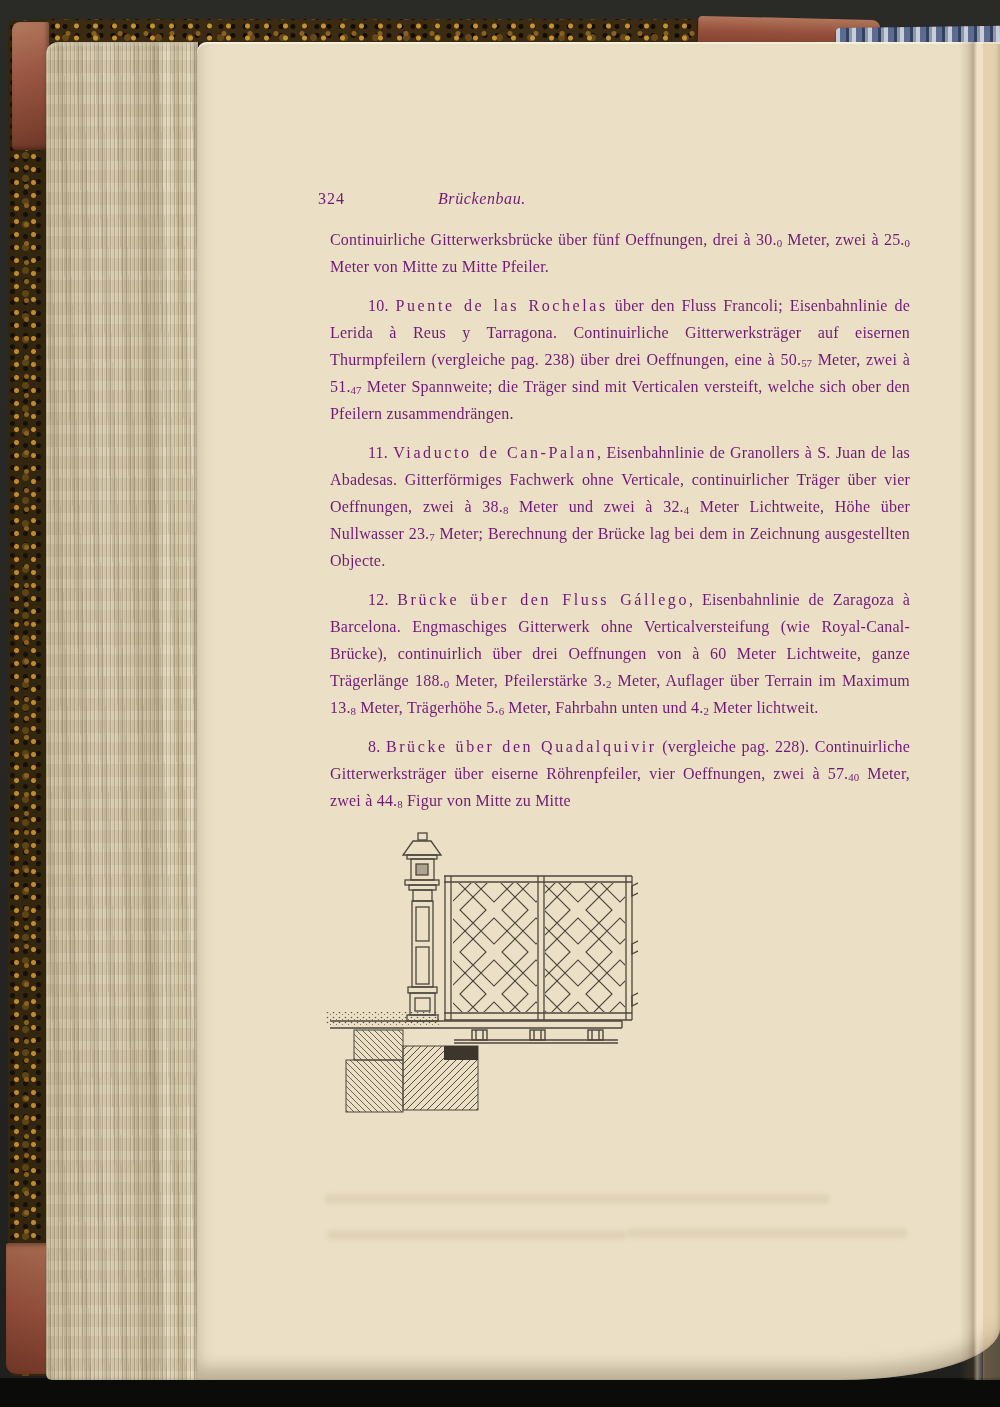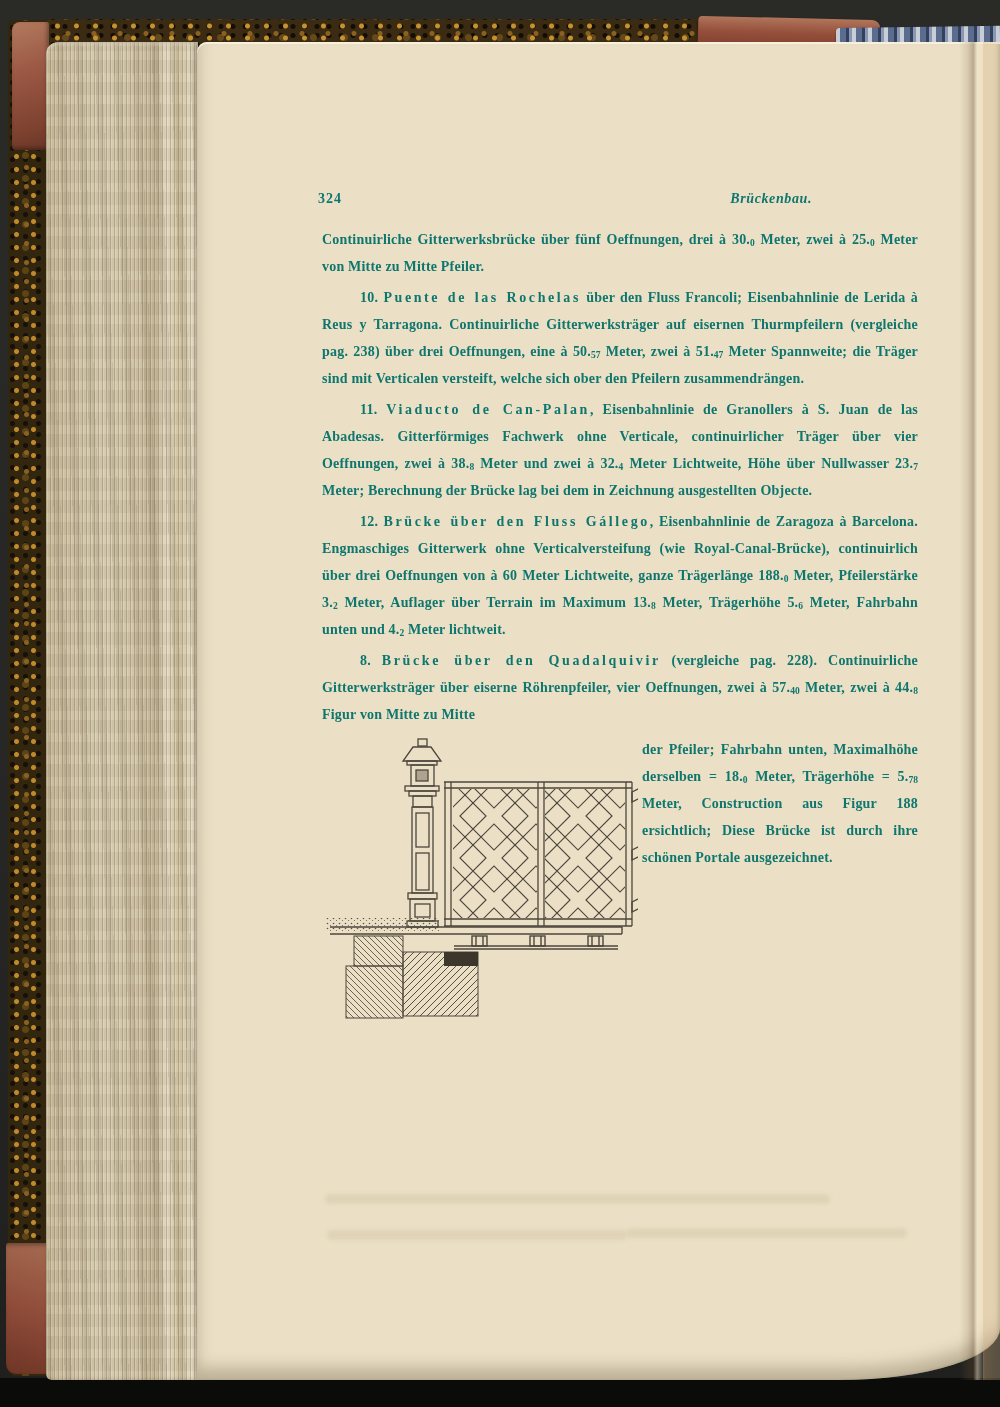--- a/index.html
+++ b/index.html
@@ -58,26 +58,26 @@
       linear-gradient(180deg,#e4d8ba 0,#ece1c9 28px,#ebe0c6 90%,#ddcfae 99%,#c9b astray890 100%),
       linear-gradient(180deg,#ebe0c6,#ebe0c6);
     background-color:#ebe0c6;
     box-shadow:inset 0 2px 0 rgba(250,244,226,.85),inset 0 -12px 16px rgba(70,55,30,.28),inset -2px 0 3px rgba(60,45,25,.18);}
   .crease{position:absolute;left:762px;top:0;width:26px;height:100%;
     background:linear-gradient(90deg,transparent 0,rgba(120,95,60,.18) 35%,rgba(90,65,40,.34) 55%,rgba(245,230,200,.5) 70%,transparent 100%);}
   .gutter-strip{position:absolute;left:786px;top:0;width:17px;height:100%;
     background:linear-gradient(90deg,rgba(222,183,135,.38),rgba(233,206,160,.28));}
   .ghost{position:absolute;height:10px;background:#c8b795;opacity:.32;filter:blur(2px);border-radius:4px;}
   
-  .text-block{position:absolute;left:121px;top:143px;width:604px;color:#0f766e;
-    font-size:14px;line-height:27px;text-align:justify;letter-spacing:.2px;font-weight:bold;}
+  .text-block{position:absolute;left:121px;top:143px;width:604px;color:#701a75;
+    font-size:16px;line-height:27px;text-align:justify;letter-spacing:.2px;}
   .head-row{display:flex;align-items:baseline;margin-bottom:14px;}
   .page-number{width:120px;text-align:left;letter-spacing:1px;}
-  .running-head{flex:1;text-align:right;font-style:italic;letter-spacing:.6px;padding-right:110px;}
-  p.para{margin:4px;text-indent:38px;}
+  .running-head{flex:1;text-align:left;font-style:italic;letter-spacing:.6px;padding-right:110px;}
+  p.para{margin:12px;text-indent:38px;}
   p.para.noindent{text-indent:0;}
   .sp{letter-spacing:2.6px;}
   sub{font-size:.68em;vertical-align:-.22em;line-height:0;letter-spacing:0;}
   .fig-row{display:flex;margin-top:1px;}
   .fig-col{width:320px;flex:0 0 320px;}
   .fig-caption{text-align:center;text-indent:0;margin:2px 0 6px 0;letter-spacing:.6px;}
   .fig-art{margin-left:8px;display:block;}
   .side-col{flex:1;}
   .side-col p.para{text-indent:0;}
   .side-col p.para.indent14{text-indent:26px;}
@@ -187,18 +187,17 @@
               <rect x="262" y="204" width="15" height="10"></rect>
                 <line x1="266" y1="204" x2="266" y2="214"></line>
                 <line x1="273" y1="204" x2="273" y2="214"></line>
               <line x1="128" y1="214" x2="292" y2="214"></line>
                 <line x1="128" y1="217" x2="292" y2="217"></line>
               <rect x="118" y="220" width="34" height="14" fill="#3c362c" stroke="none"></rect>
             </g>
           </svg>
         </div>
         <div class="side-col">
-          <p class="para"><span>der Pfeiler; Fahrbahn unten, Maximalhöhe derselben = 18.</span><sub>0</sub><span> Meter, Trägerhöhe = 5.</span><sub>78</sub><span> Meter, Construction aus Figur 188 ersichtlich; Diese Brücke ist durch ihre schönen Portale ausgezeichnet.</span></p>
         </div>
       </div>
     </div>
   </div>
 </div>
 
 </body></html>

